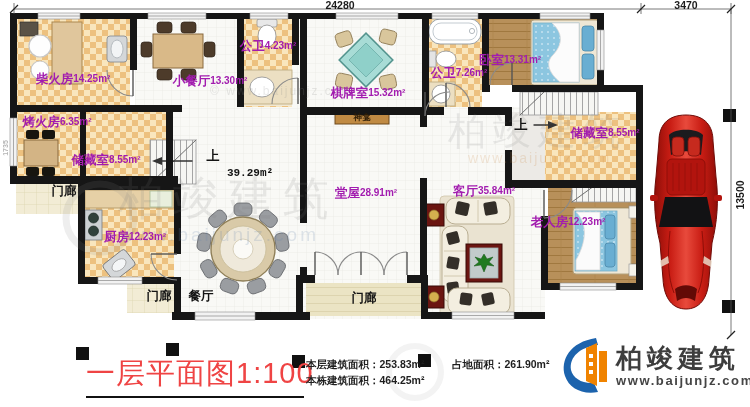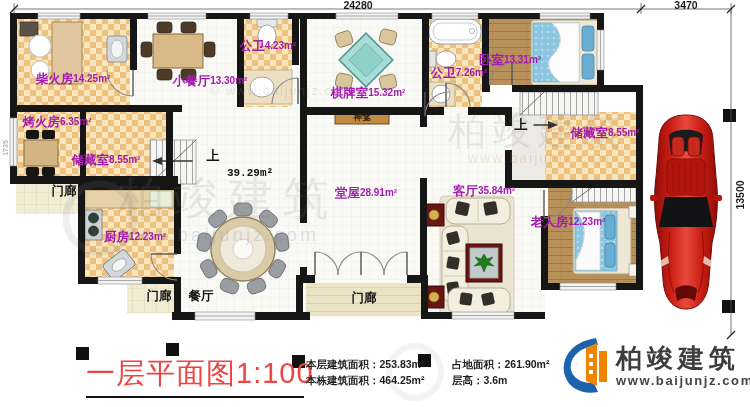--- a/index.html
+++ b/index.html
@@ -473,42 +473,41 @@
   </div>
 <div class="single" style="left:201px;top:296px">餐厅</div>
 <div class="single area-only" style="left:250px;top:173px">39.29m²</div>
 <div class="single up-label" style="left:213px;top:156px">上</div>
 <div class="single up-label" style="left:521px;top:125px">上</div>
 <div class="single tiny" style="left:362px;top:118px">神龛</div>
 <div class="single" style="left:64px;top:191px">门廊</div>
 <div class="single" style="left:159px;top:296px">门廊</div>
 <div class="single" style="left:364px;top:298px">门廊</div>
 
-<div class="dim" style="left:358px;top:-1px">24280</div>
+<div class="dim" style="left:340px;top:-1px">24280</div>
 <div class="dim" style="left:686px;top:-1px">3470</div>
 <div class="dim-v" style="left:740px;top:195px">13500</div>
 <div class="dim-faint" style="left:5px;top:148px">1735</div>
 
 <div class="wm wm-brand-1">柏竣建筑</div>
 <div class="wm wm-url-1">www.baijunjz.com</div>
 <div class="wm wm-brand-2">柏竣建筑</div>
 <div class="wm wm-url-2">www.baijunjz.com</div>
 <div class="wm wm-copy">© www.baijunjz.com</div>
 
 <div class="titleblock">
   <div class="t"><span>一层平面图</span><span>1:100</span></div>
   <div class="underline"></div>
 </div>
 <div class="statcol statcol-1">
   <div><span>本层建筑面积：</span><span>253.83m²</span></div>
   <div><span>本栋建筑面积：</span><span>464.25m²</span></div>
 </div>
 <div class="statcol statcol-2">
   <div><span>占地面积：</span><span>261.90m²</span></div>
-  <div><span>层高：</span><span>3.6m</span></div>
 </div>
 
 <div class="logo">
   <svg width="54" height="62" viewBox="0 0 54 62">
     <path d="M38 4 C12 8 2 26 7 42 C11 54 24 61 40 58 L36 49 C24 50 15 44 13 36 C11 23 22 13 40 11 Z" fill="#1c63ad"></path>
     <path d="M28 14 L39 9 L39 52 L28 47 Z" fill="#f08300"></path>
     <rect x="41" y="17" width="8" height="31" fill="#f08300"></rect>
     <rect x="31" y="20" width="4" height="4" fill="#ffffff"></rect>
     <rect x="31" y="28" width="4" height="4" fill="#ffffff"></rect>
     <rect x="31" y="36" width="4" height="4" fill="#ffffff"></rect>

